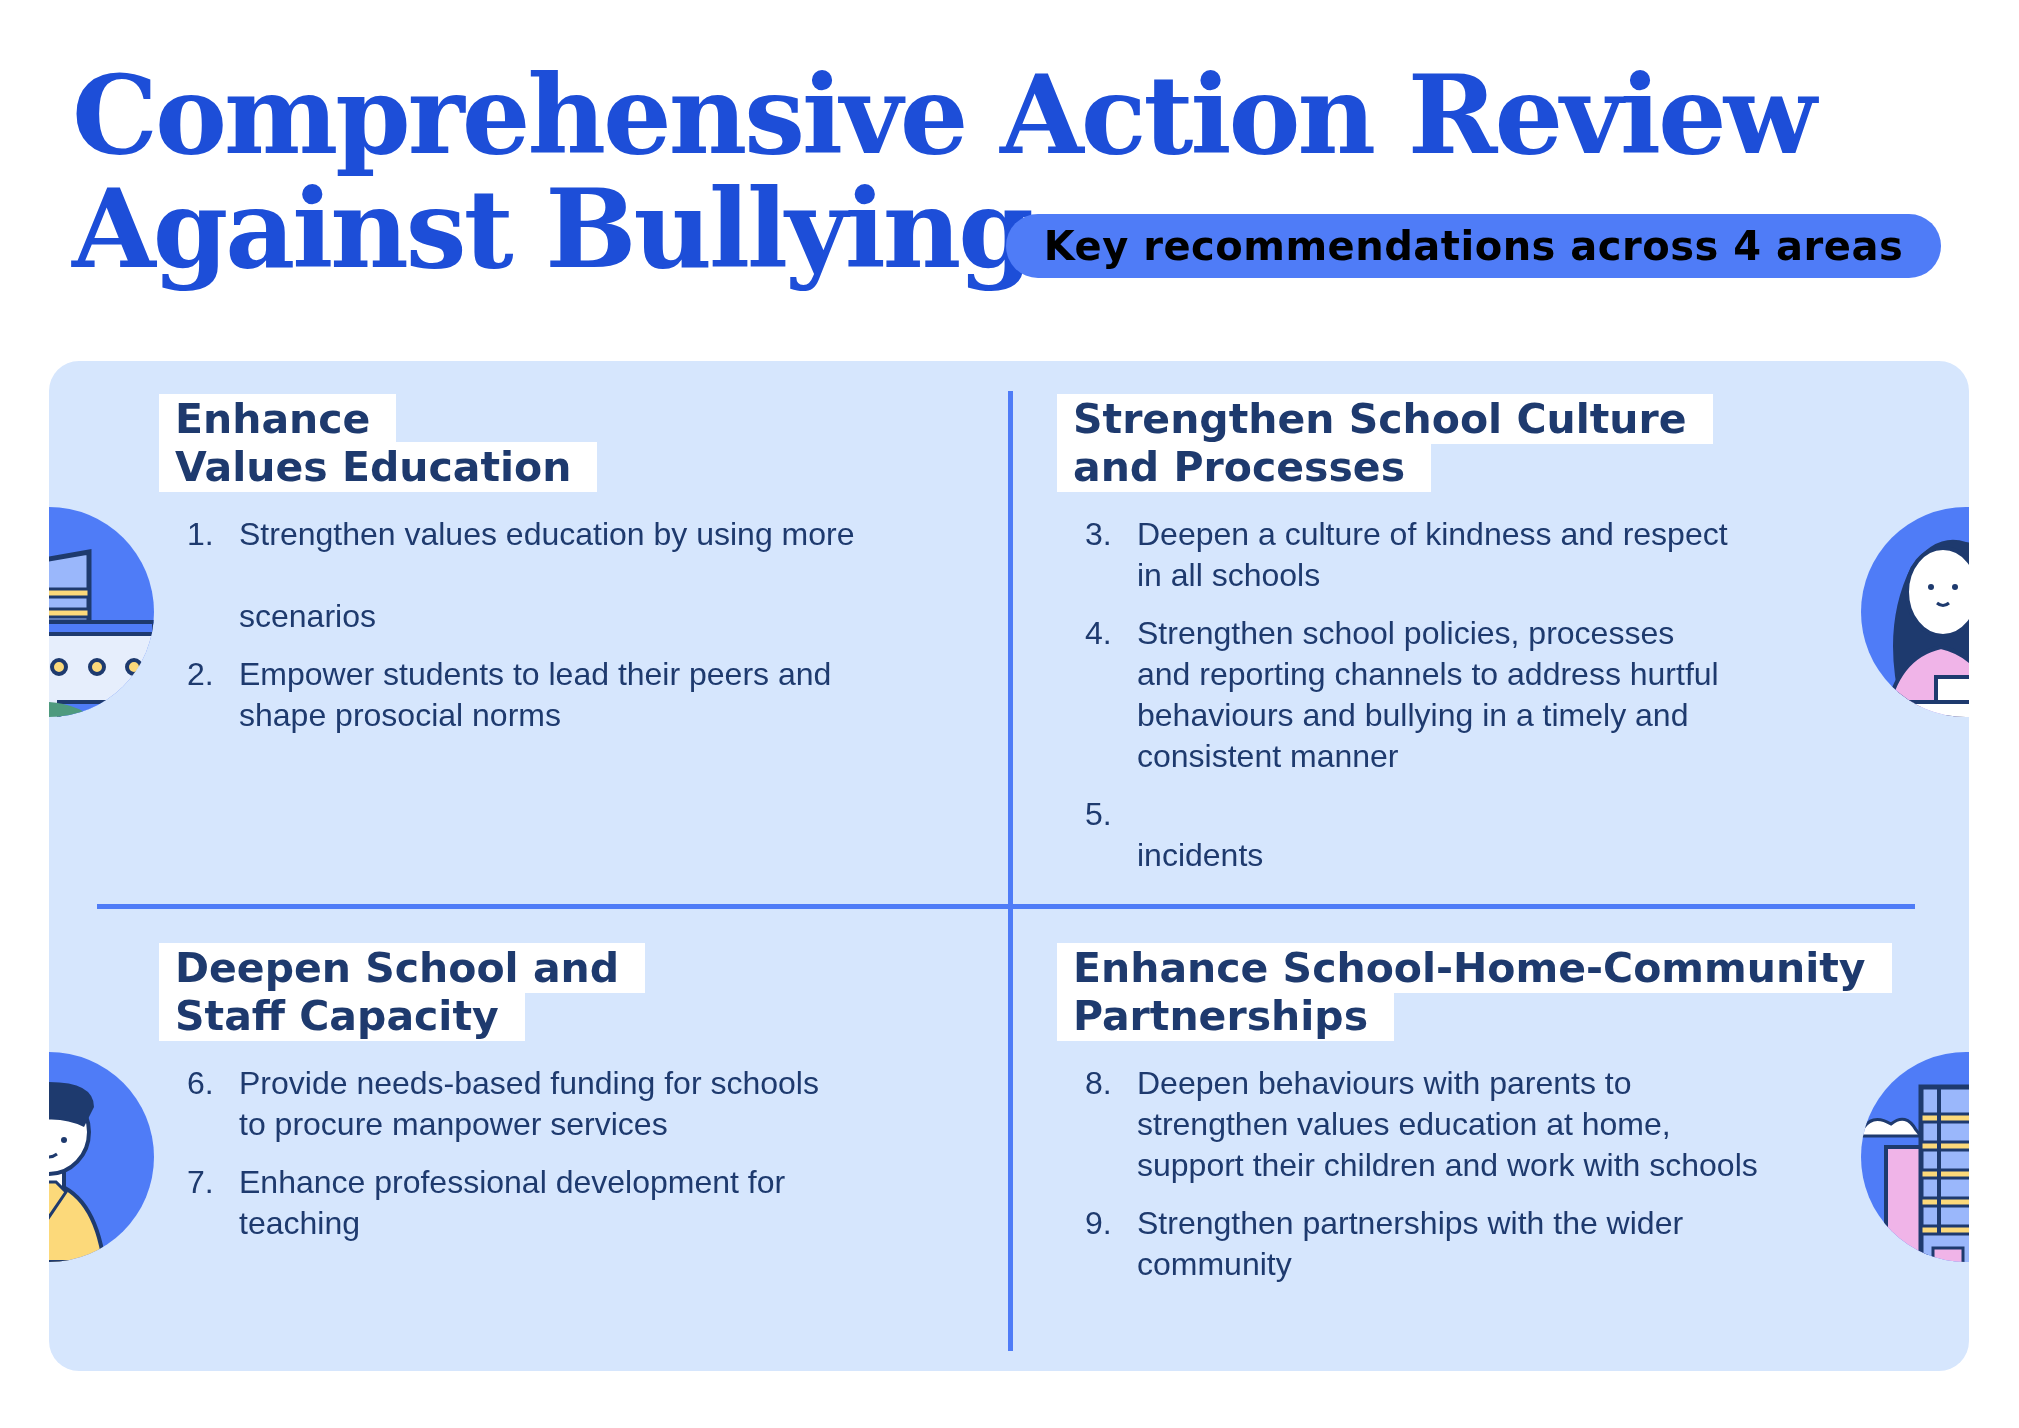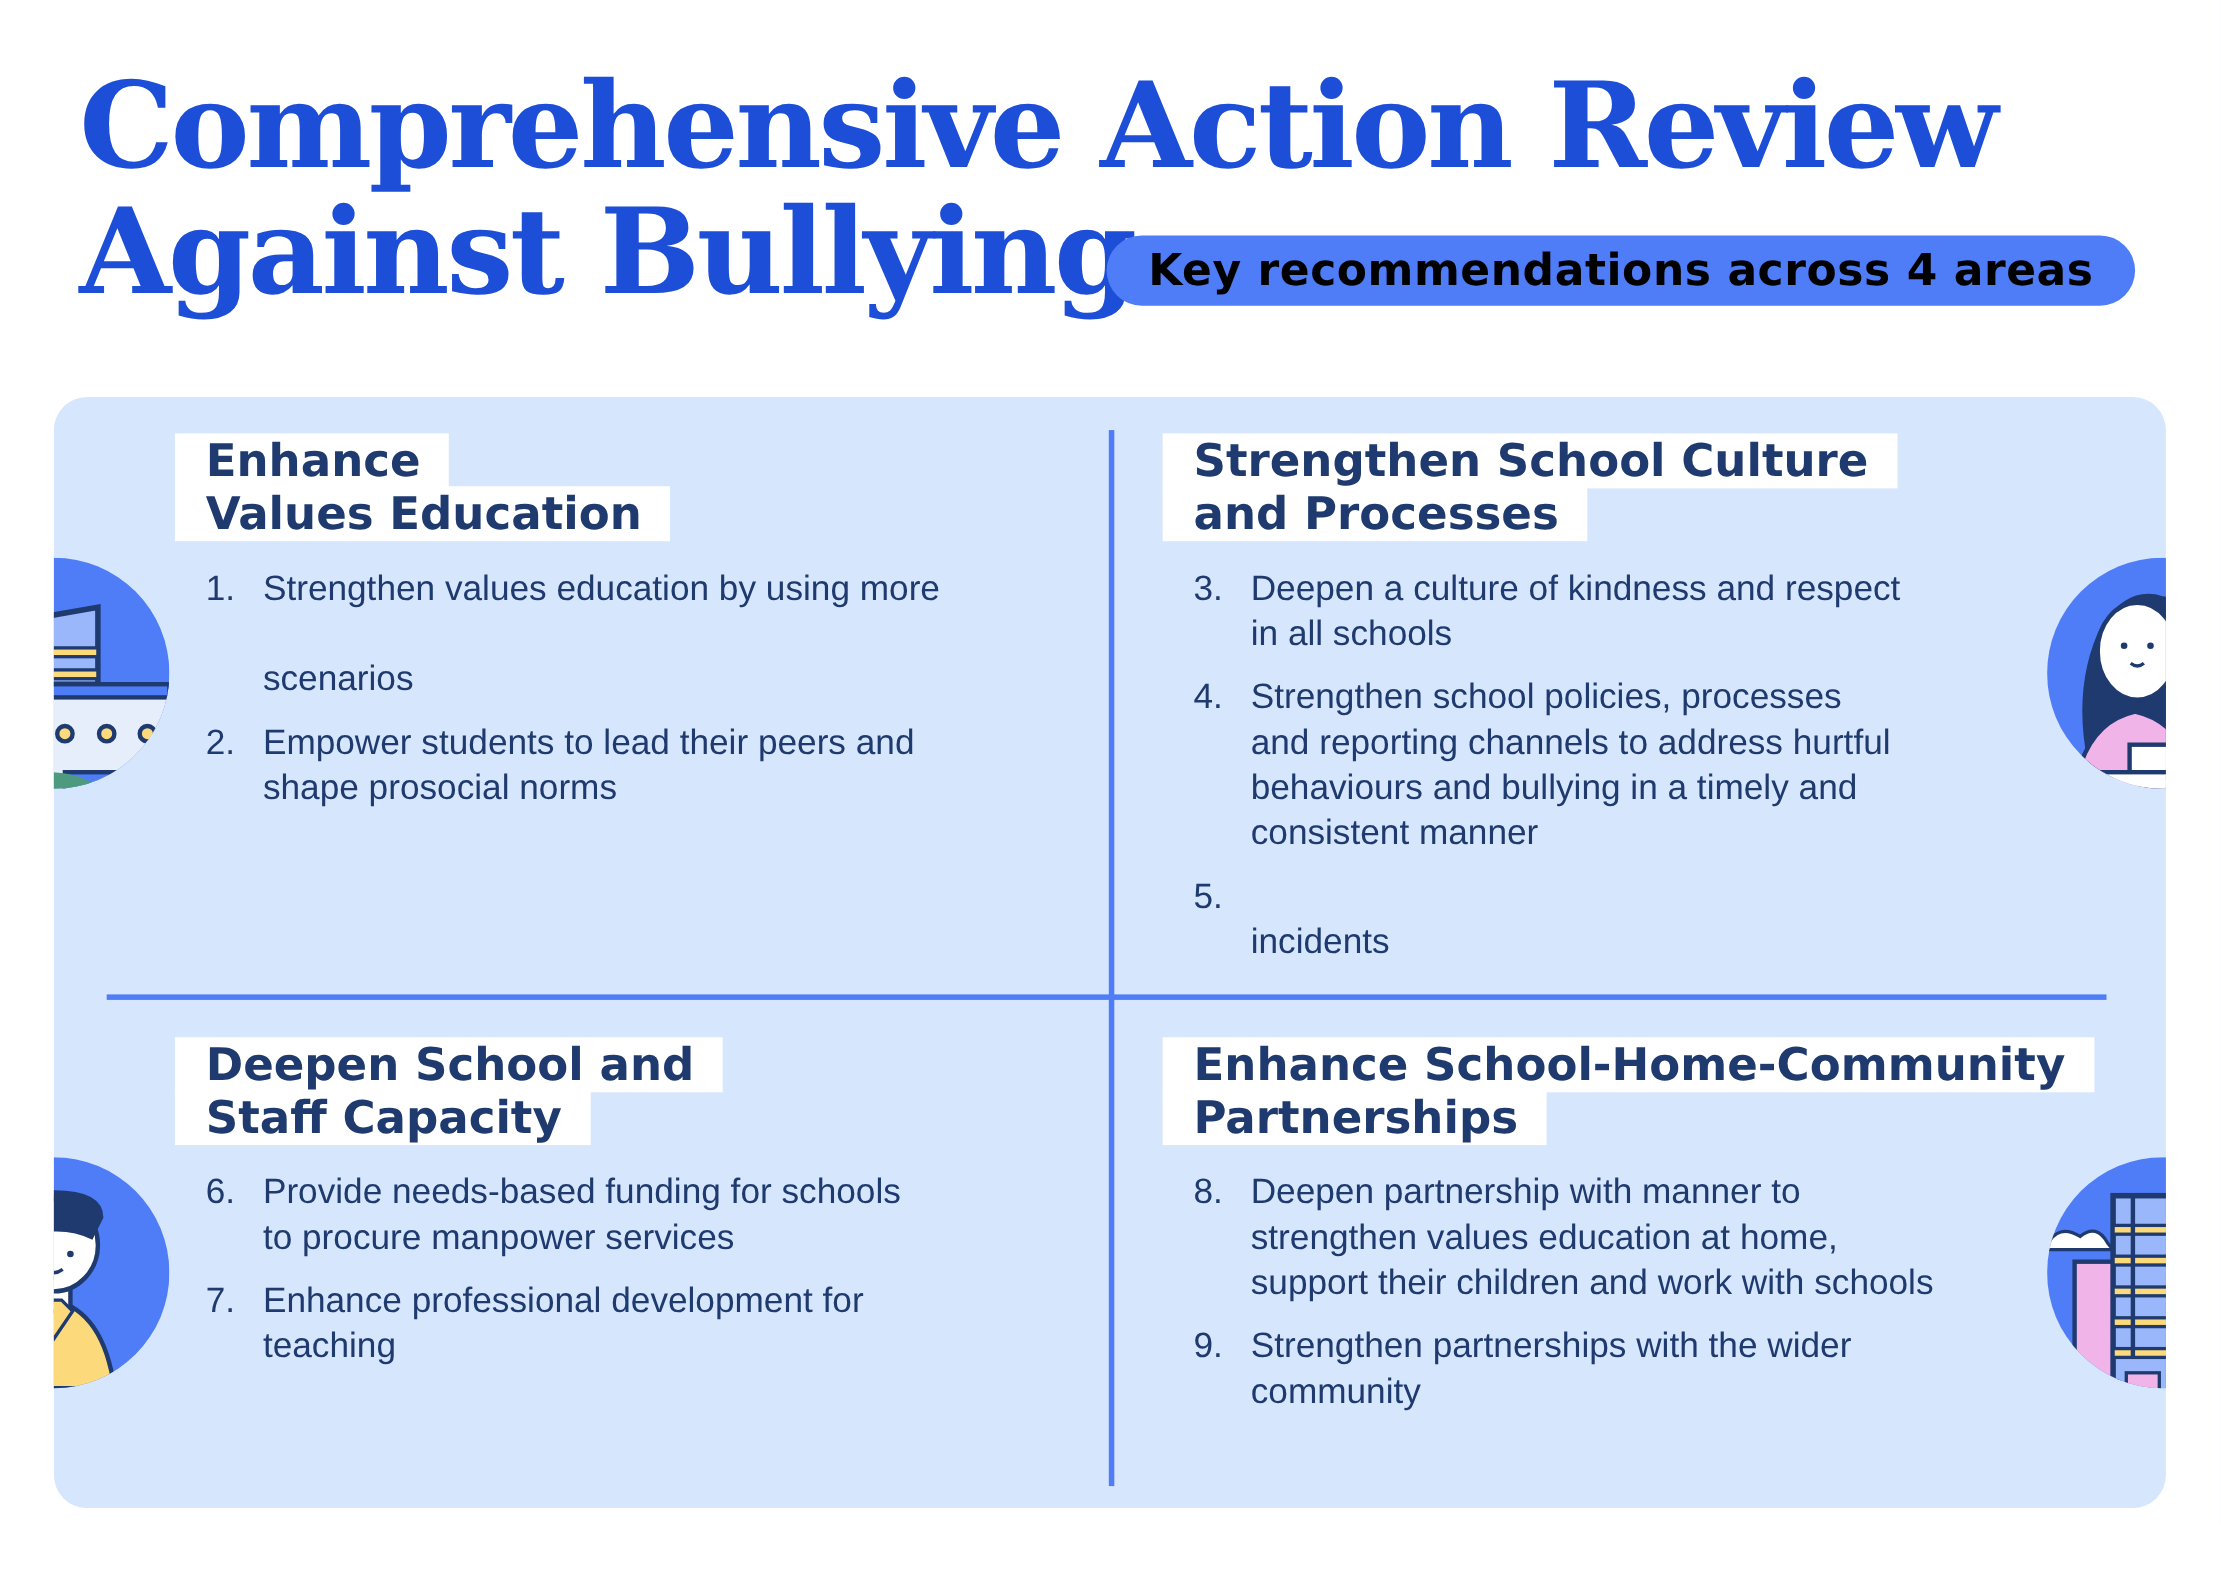--- a/index.html
+++ b/index.html
@@ -25,21 +25,21 @@
   }
   .vline { position:absolute; left:959px; top:30px; width:5px; height:960px; background:#4f7cf7; }
   .hline { position:absolute; left:48px; top:543px; width:1818px; height:5px; background:#4f7cf7; }
   .quad { position:absolute; }
   .q1 { left:110px; top:33px; width:800px; }
   .q2 { left:1008px; top:33px; width:800px; }
   .q3 { left:110px; top:582px; width:800px; }
   .q4 { left:1008px; top:582px; width:880px; }
   .heading { margin:0; font-family:"DejaVu Sans", sans-serif; font-weight:bold; font-size:41px; line-height:46px; }
   .heading .hl {
-    display:inline-block; background:#ffffff; padding:2px 26px 2px 28px; white-space:nowrap;
+    display:inline-block; background:#ffffff; padding:2px 26px 2px 16px; white-space:nowrap;
   }
   .heading .hl + br + .hl { margin-top:-2px; }
   ol.items { list-style:none; margin:22px 0 0 0; padding:0 0 0 28px; }
   ol.items li { display:flex; font-size:32px; line-height:41px; margin-bottom:17px; color:#1e3a6e; }
   ol.items li .num { width:52px; flex:none; }
   ol.items li .txt { flex:1; }
   .illus { position:absolute; width:210px; height:210px; }
   .illus svg { display:block; }
 </style>
 </head>
@@ -225,21 +225,21 @@
 
   <section class="quad q4">
     <h2 class="heading">
       <span class="hl">Enhance School-Home-Community</span><br>
       <span class="hl">Partnerships</span>
     </h2>
     <ol class="items">
       <li>
         <span class="num">8.</span>
         <span class="txt">
-          <span>Deepen partnership with manner to</span><br>
+          <span>Deepen behaviours with parents to</span><br>
           <span>strengthen values education at home,</span><br>
           <span>support their children and work with schools</span>
         </span>
       </li>
       <li>
         <span class="num">9.</span>
         <span class="txt">
           <span>Strengthen partnerships with the wider</span><br>
           <span>community</span>
         </span>

